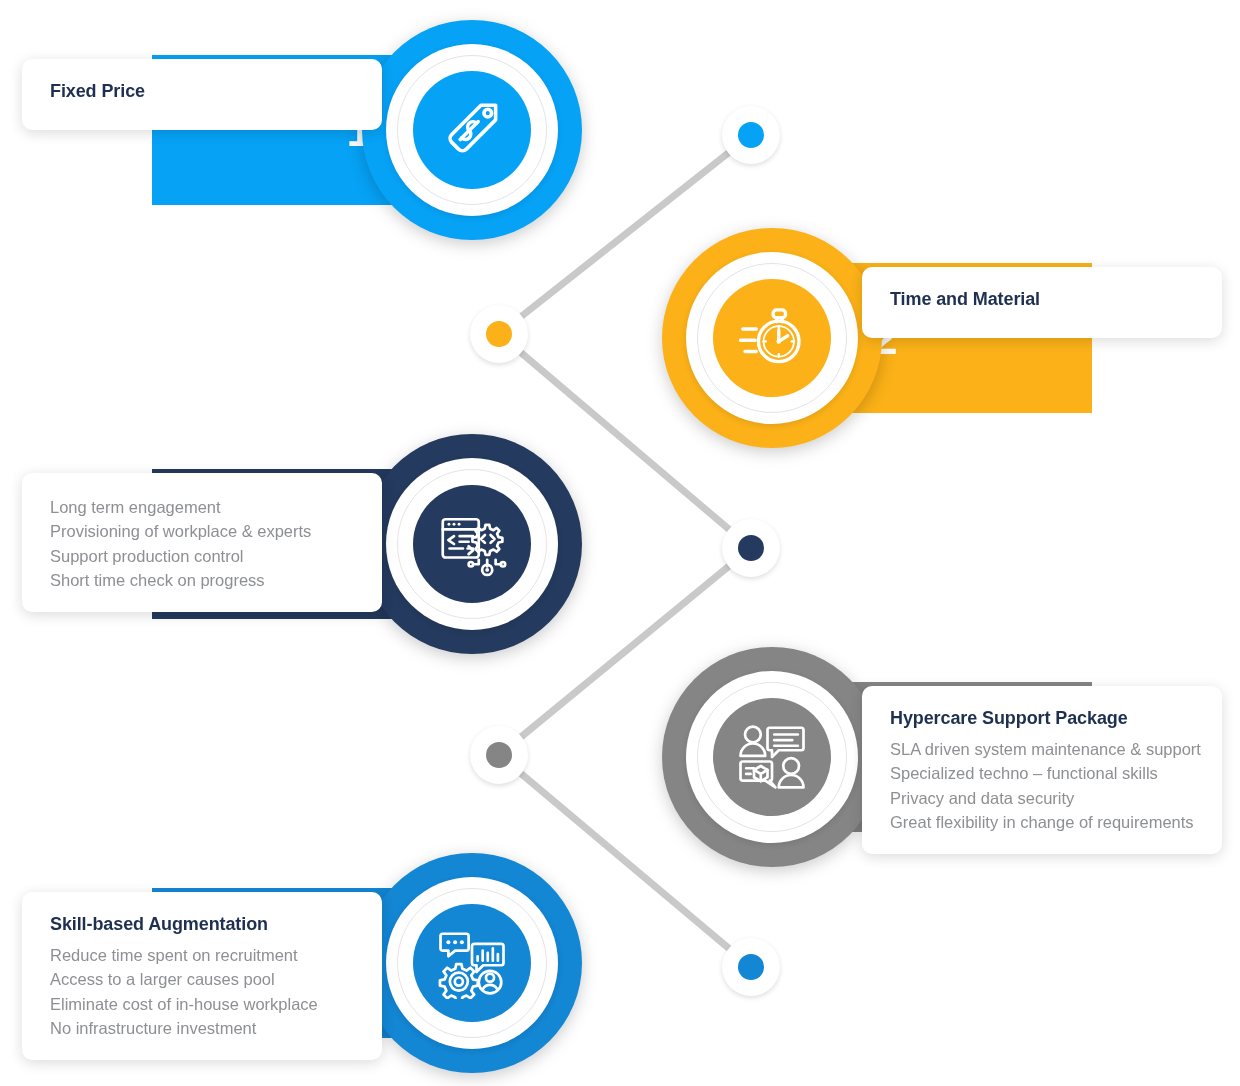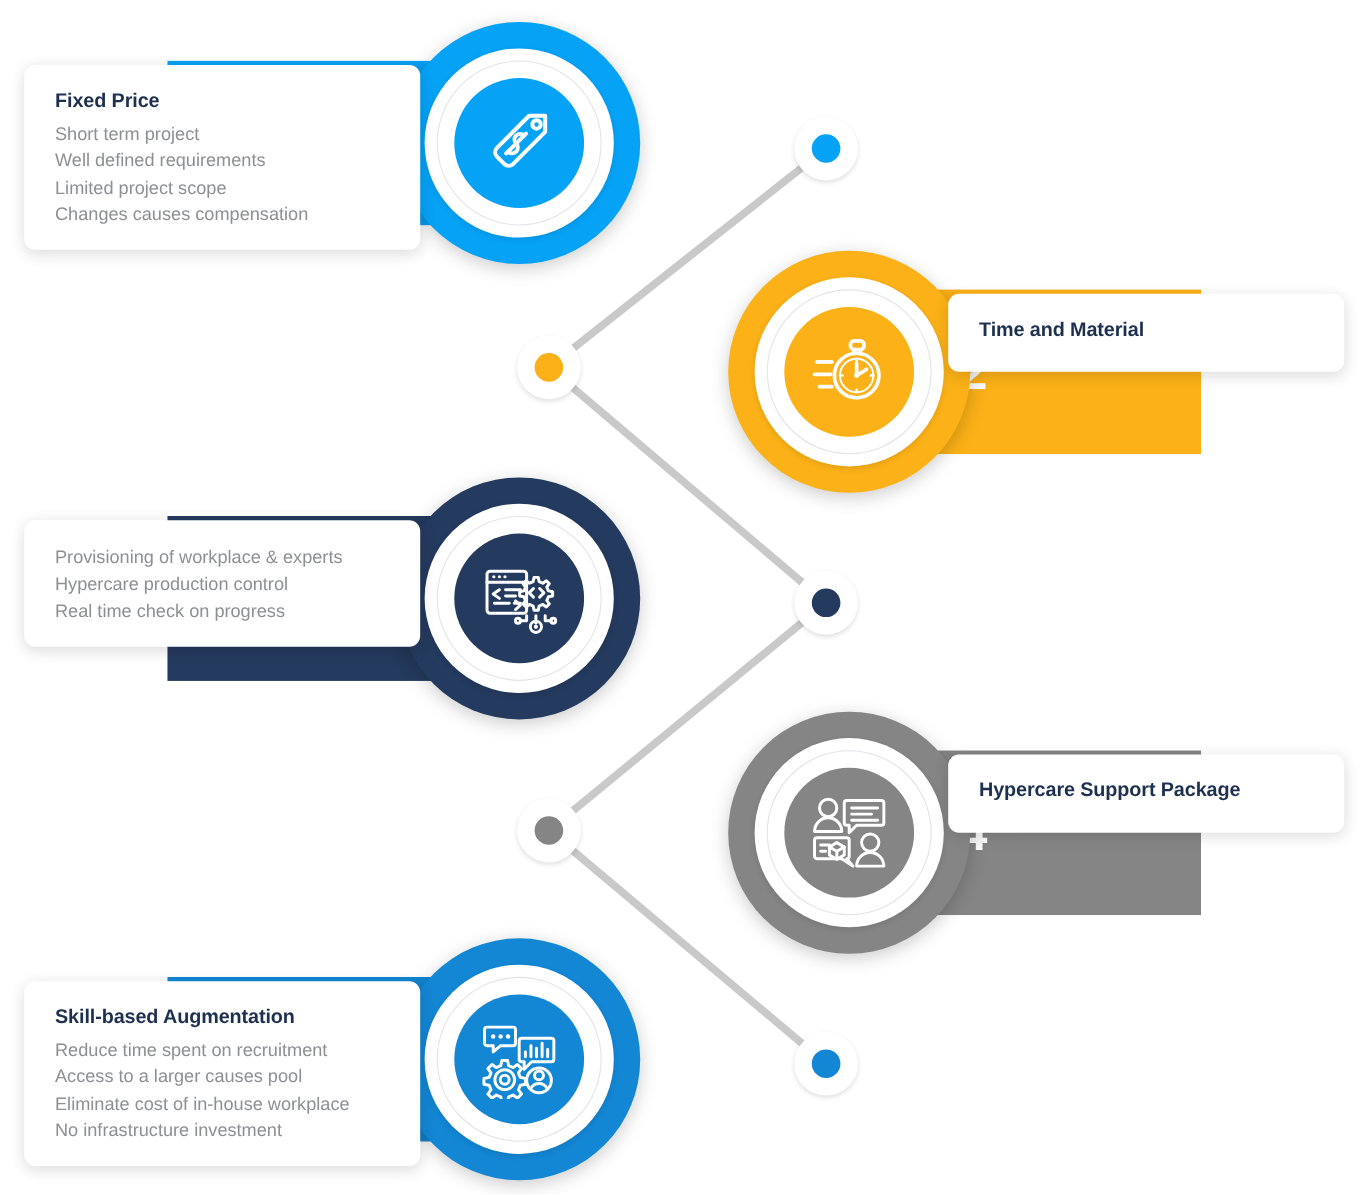--- a/index.html
+++ b/index.html
@@ -201,26 +201,20 @@
     <div class="icon-disc" style="background:#06A2F6;">
       <svg viewBox="0 0 64 64" fill="none" stroke="#ffffff" stroke-width="3.2" stroke-linecap="round" stroke-linejoin="round">
         <path d="M40 10 L53 10 L53 23 L27 49 A5 5 0 0 1 20 49 L14 43 A5 5 0 0 1 14 36 Z"></path>
         <circle cx="46" cy="17" r="3.4"></circle>
         <path d="M36 26 a4.6 4.6 0 0 0-6.5 0 a4.6 4.6 0 0 0 0 6.5 a4.6 4.6 0 0 1 0 6.5 a4.6 4.6 0 0 1-6.5 0"></path>
         <path d="M37.5 24.5 L21.5 40.5"></path>
       </svg>
     </div>
     <div class="card">
       <div class="card-title">Fixed Price</div>
-      <ul class="card-lines">
-        <li>Short term project</li>
-        <li>Well defined requirements</li>
-        <li>Limited project scope</li>
-        <li>Changes causes compensation</li>
-      </ul>
     </div>
   </div>
 
   <div class="step left" style="right:18px; top:263px;">
     <div class="chevron" style="background:#FBB117;">
       <span class="chev-num">2</span>
     </div>
     <div class="disc" style="background:#FBB117;"></div>
     <div class="ring"></div>
     <div class="hairline"></div>
@@ -264,23 +258,24 @@
         <circle cx="45.5" cy="55" r="4.5"></circle>
         <circle cx="45.5" cy="55" r="1.7" fill="#ffffff" stroke="none"></circle>
         <path d="M38 46 L38 50 L33 50"></path>
           <circle cx="31" cy="50" r="2"></circle>
         <path d="M53 46 L53 50 L58 50"></path>
           <circle cx="59.5" cy="50" r="2"></circle>
       </svg>
     </div>
     <div class="card">
       <ul class="card-lines">
+        <li>Long term engagement</li>
         <li>Provisioning of workplace &amp; experts</li>
-        <li>Hypercare production control</li>
-        <li>Real time check on progress</li>
+        <li>Support production control</li>
+        <li>Short time check on progress</li>
       </ul>
     </div>
   </div>
 
   <div class="step left" style="right:18px; top:682px;">
     <div class="chevron" style="background:#858585;">
       <span class="chev-num">4</span>
     </div>
     <div class="disc" style="background:#858585;"></div>
     <div class="ring"></div>
@@ -294,20 +289,26 @@
         <circle cx="49" cy="40" r="7"></circle>
         <path d="M38 59 a11 11 0 0 1 22 0 Z"></path>
         <path d="M6 36 H30 a2 2 0 0 1 2 2 V51 a2 2 0 0 1-2 2 l5 6 l-9-6 H6 a2 2 0 0 1-2-2 V38 a2 2 0 0 1 2-2 Z"></path>
         <path d="M9 42 H16 M9 47 H13"></path>
         <path d="M22 40 L28 43.5 V50 L22 53.5 L16 50 V43.5 Z"></path>
         <path d="M16 43.5 L22 47 L28 43.5 M22 47 V53.5"></path>
       </svg>
     </div>
     <div class="card">
       <div class="card-title">Hypercare Support Package</div>
+      <ul class="card-lines">
+        <li>SLA driven system maintenance &amp; support</li>
+        <li>Specialized techno – functional skills</li>
+        <li>Privacy and data security</li>
+        <li>Great flexibility in change of requirements</li>
+      </ul>
     </div>
   </div>
 
   <div class="step right" style="left:22px; top:888px;">
     <div class="chevron" style="background:#1386D4;">
       <span class="chev-num">5</span>
     </div>
     <div class="disc" style="background:#1386D4;"></div>
     <div class="ring"></div>
     <div class="hairline"></div>

